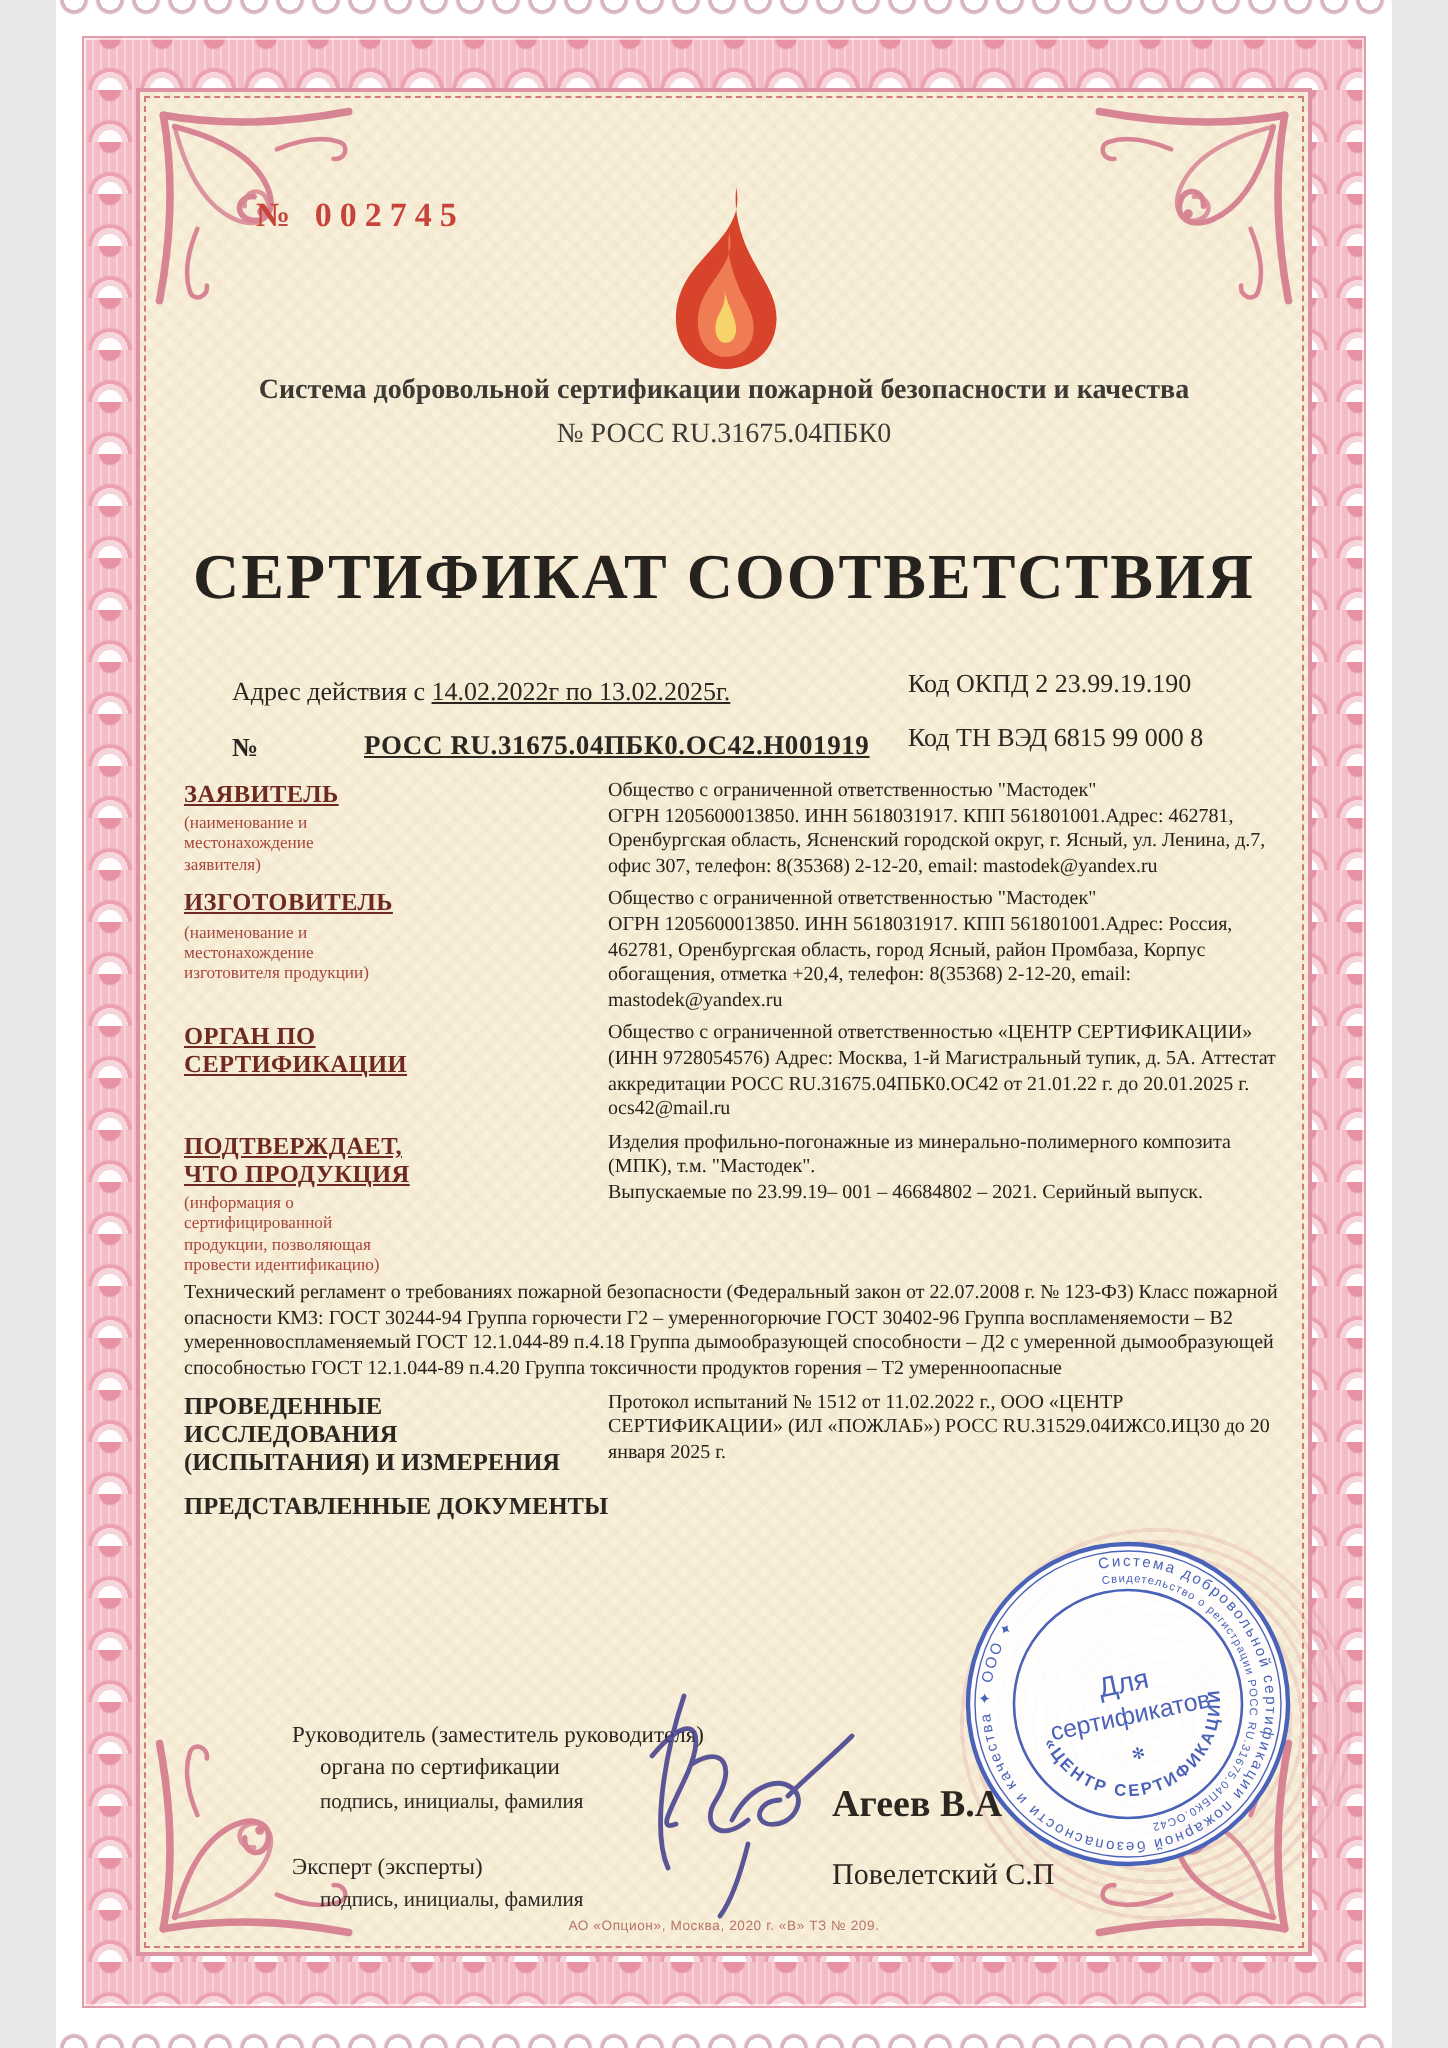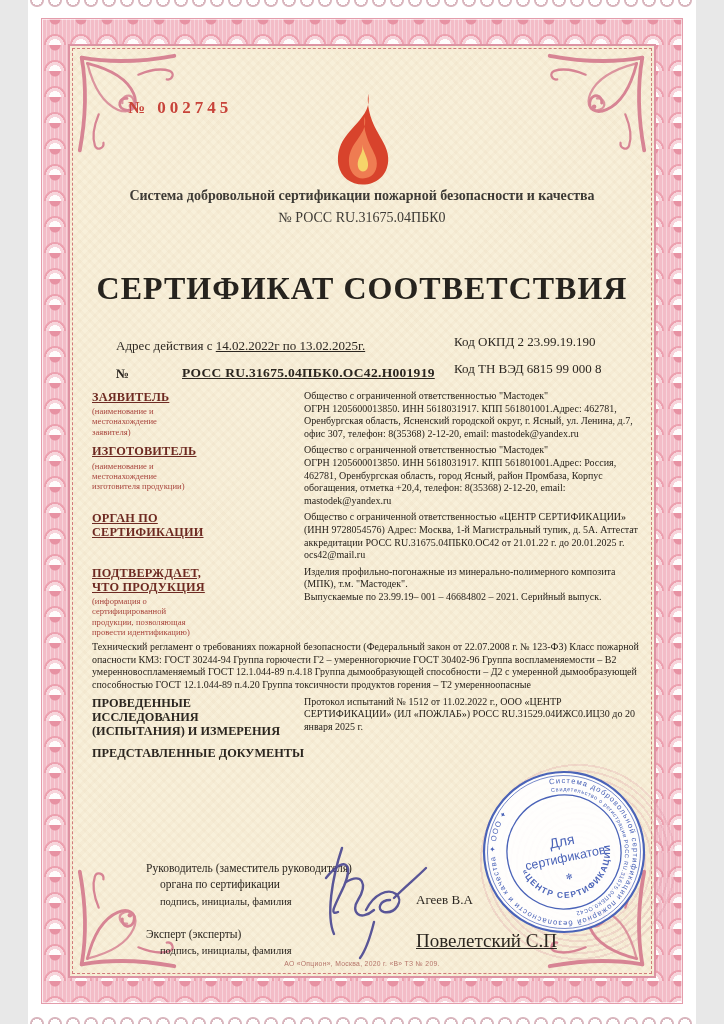--- a/index.html
+++ b/index.html
@@ -80,22 +80,22 @@
   .sec-value { flex:1; font-size:10px; line-height:1.26; color:#27221c; white-space:pre-line; }
   .sec-docs { margin-top:8px; }
   .stamp { position:absolute; left:408px; top:720px; width:172px; height:172px; }
   .sig-area { position:absolute; left:0; top:0; width:100%; height:100%; font-size:11.5px; }
   .sig-role1 { position:absolute; left:76px; top:816px; }
   .sig-role1b { position:absolute; left:90px; top:832px; }
   .sig-cap1 { position:absolute; left:90px; top:850px; font-size:10.5px; }
   .sig-role2 { position:absolute; left:76px; top:882px; }
   .sig-cap2 { position:absolute; left:90px; top:899px; font-size:10.5px; }
   .sig-script { position:absolute; left:246px; top:792px; width:116px; height:128px; }
-  .sig-name1 { position:absolute; left:346px; top:846px; font-size:13px; }
-  .sig-name2 { position:absolute; left:346px; top:884px; font-size:19px;text-decoration:underline; }
+  .sig-name1 { position:absolute; left:346px; top:846px; font-size:19px;font-weight:bold; }
+  .sig-name2 { position:absolute; left:346px; top:884px; font-size:15px; }
   .print-info {
     position:absolute; left:0; right:0; top:914px; text-align:center;
     font-size:6.8px; color:#b5756a; letter-spacing:.3px;
     font-family:"Liberation Sans", sans-serif;
   }
 </style>
 </head>
 <body>
 
 <div class="page">

